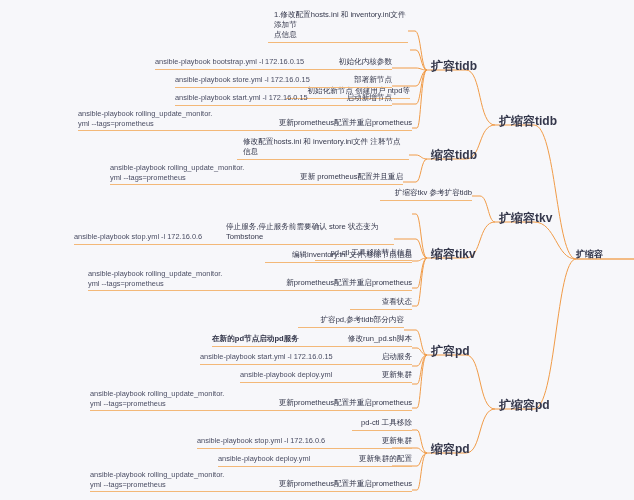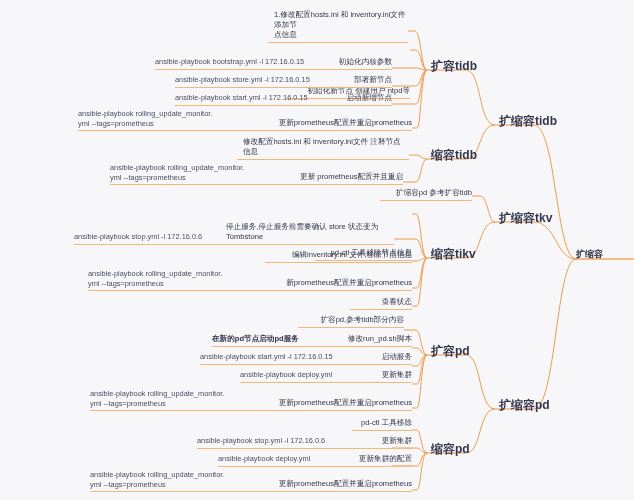--- a/index.html
+++ b/index.html
@@ -193,21 +193,21 @@
   </div>
 
   <div class="row" style="left:110px;top:163px;width:293px;">
     <span class="cmd">ansible-playbook rolling_update_monitor.
 yml --tags=prometheus</span>
     <span class="desc">更新 prometheus配置并且重启</span>
   </div>
 
   <div class="row" style="left:380px;top:188px;width:92px;">
     <span class="cmd"></span>
-    <span class="desc">扩缩容pd 参考扩容tidb</span>
+    <span class="desc">扩缩容tkv 参考扩容tidb</span>
   </div>
 
   <div class="row" style="left:315px;top:206px;width:97px;margin-top:42px;">
     <span class="cmd"></span>
     <span class="desc">pd-ctl 工具移除节点信息</span>
   </div>
 
   <div class="row" style="left:74px;top:222px;width:320px;">
     <span class="cmd">ansible-playbook stop.yml -l 172.16.0.6</span>
     <span class="desc wrap" style="width:168px;">停止服务,停止服务前需要确认 store 状态变为

